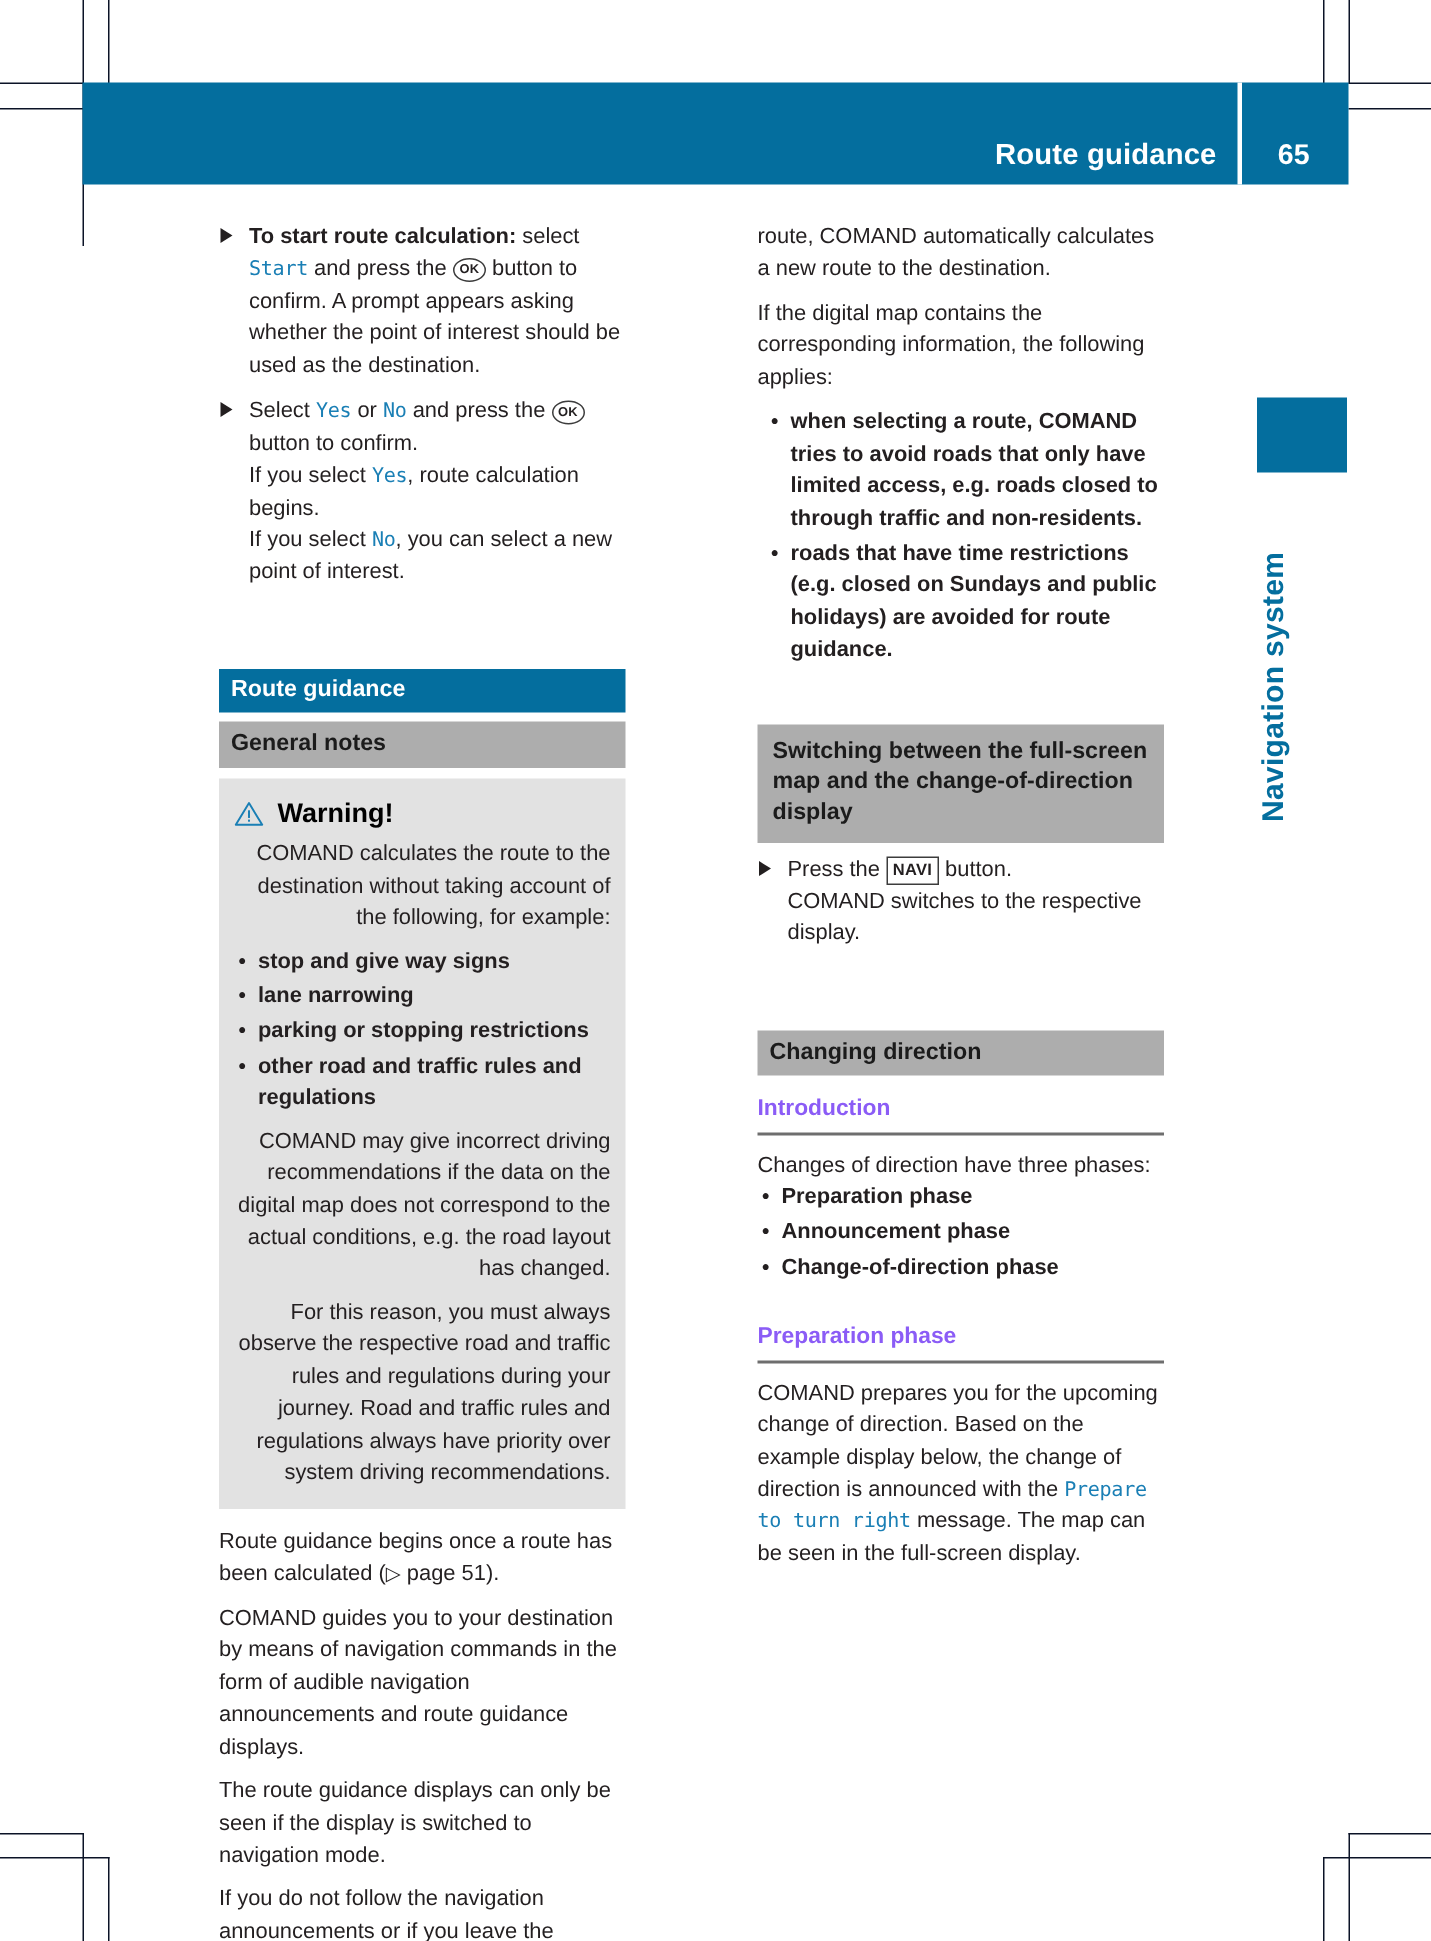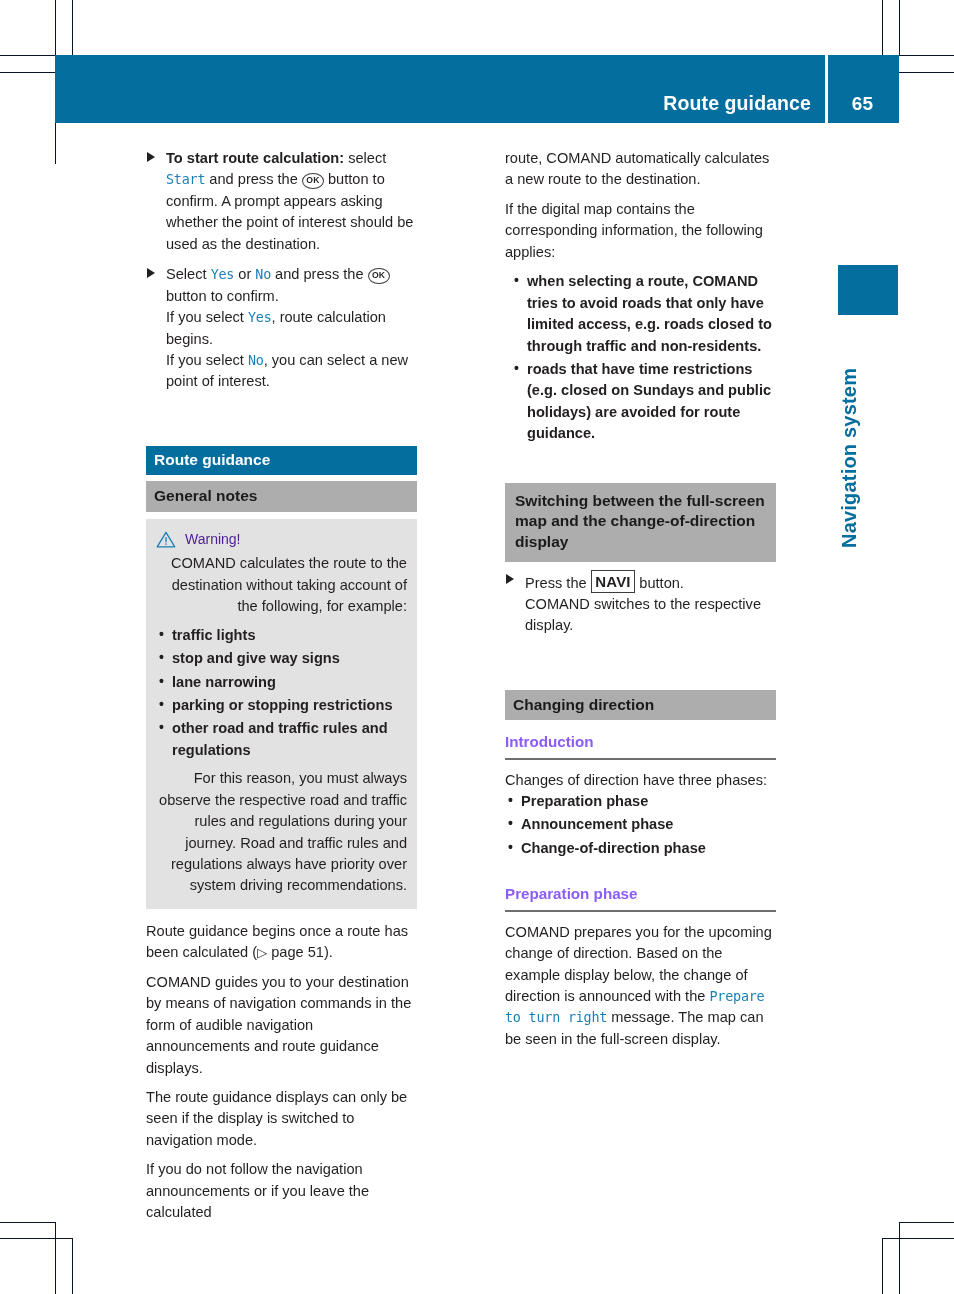--- a/index.html
+++ b/index.html
@@ -174,23 +174,23 @@
   
   .warnbox {
     background: #e2e2e2;
     padding: 10px 10px 12px 10px;
     margin: 0;
   }
   .warn-head {
     display: flex;
     align-items: center;
     gap: 9px;
-    color: #4c1d95;
-    font-size: 14px;
-    font-weight: normal;
+    color: #000000;
+    font-size: 18px;
+    font-weight: bold;
     margin-bottom: 4px;
   }
   .warn-tri { display: block; }
   .warnbox p { margin: 0 0 7px 0; text-align: right; }
   .warnbox p:last-child { margin-bottom: 0; }
   .warnbox ul.dots { margin-bottom: 7px; }
 
   
   .cmd {
     color: #1a7fb5;
@@ -205,21 +205,21 @@
     font-size: 8.6px;
     font-weight: bold;
     line-height: 1;
     padding: 2.6px 3.4px 2.8px 3.4px;
     vertical-align: 1px;
     letter-spacing: 0.2px;
   }
   .keybtn {
     display: inline-block;
     border: 1.3px solid #3c3c3c;
-    font-size: 15px;
+    font-size: 11px;
     font-weight: bold;
     line-height: 1;
     padding: 3px 3.5px 3.2px 3.5px;
     vertical-align: 1px;
     letter-spacing: 0.2px;
   }
   .pgref {
     font-size: 13px;
     vertical-align: 0.5px;
   }
@@ -286,26 +286,26 @@
     <div class="warn-head">
       <svg class="warn-tri" width="20" height="17" viewBox="0 0 20 17">
         <path d="M10 1.4 L18.8 15.8 L1.2 15.8 Z" fill="none" stroke="#1a7fb5" stroke-width="1.3" stroke-linejoin="round"></path>
         <rect x="9.35" y="6.2" width="1.3" height="5.1" fill="#1a7fb5"></rect>
         <rect x="9.35" y="12.4" width="1.3" height="1.4" fill="#1a7fb5"></rect>
       </svg>
       <span>Warning!</span>
     </div>
     <p>COMAND calculates the route to the destination without taking account of the following, for example:</p>
     <ul class="dots">
-      <li>traffic lights</li>
       <li>stop and give way signs</li>
       <li>lane narrowing</li>
       <li>parking or stopping restrictions</li>
       <li>other road and traffic rules and regulations</li>
     </ul>
+    <p>COMAND may give incorrect driving recommendations if the data on the digital map does not correspond to the actual conditions, e.g. the road layout has changed.</p>
     <p>For this reason, you must always observe the respective road and traffic rules and regulations during your journey. Road and traffic rules and regulations always have priority over system driving recommendations.</p>
   </div>
 
   <div style="height:12px"></div>
 
   <p class="t"><span>Route guidance begins once a route has been calculated (</span><span class="pgref">▷</span><span> page 51).</span></p>
   <p class="t">COMAND guides you to your destination by means of navigation commands in the form of audible navigation announcements and route guidance displays.</p>
   <p class="t">The route guidance displays can only be seen if the display is switched to navigation mode.</p>
   <p class="t">If you do not follow the navigation announcements or if you leave the calculated</p>
 </div>

